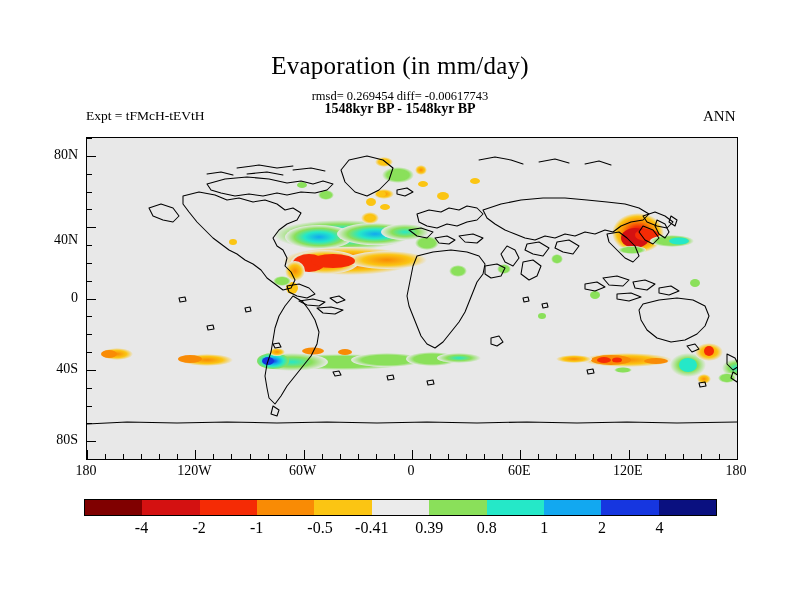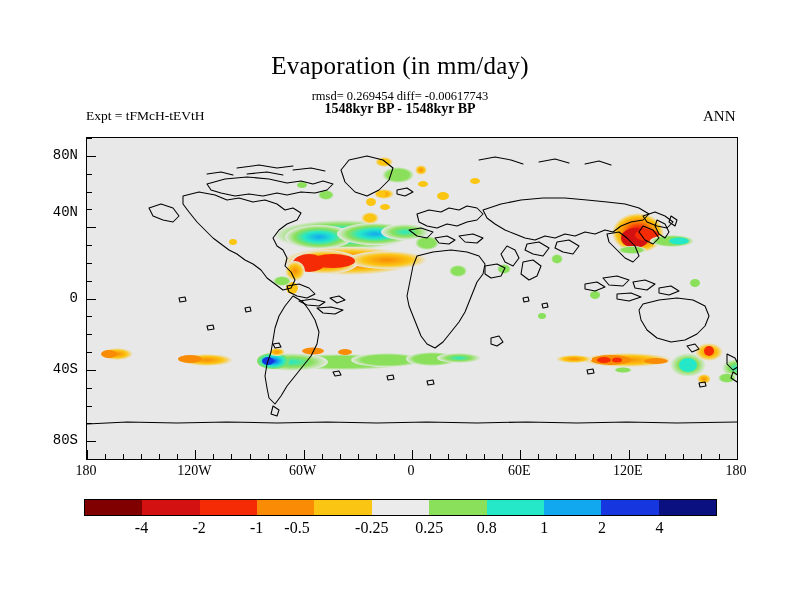--- a/index.html
+++ b/index.html
@@ -102,21 +102,20 @@
     text-align: center;
     transform: translateX(-50%);
   }
   .ylabel {
     position: absolute;
     left: 30px;
     width: 48px;
     text-align: right;
     font-size: 14px;
     transform: translateY(-50%);
-    font-family: Liberation Mono, monospace;
   }
 
   
   #colorbar-wrap {
     position: absolute;
     left: 84px;
     top: 499px;
     width: 633px;
     height: 17px;
     border: 1.2px solid #000000;
@@ -460,21 +459,21 @@
     <div class="xlabel" style="left: 86px;">180</div>
     <div class="xlabel" style="left: 194.333px;">120W</div>
     <div class="xlabel" style="left: 302.667px;">60W</div>
     <div class="xlabel" style="left: 411px;">0</div>
     <div class="xlabel" style="left: 519.333px;">60E</div>
     <div class="xlabel" style="left: 627.667px;">120E</div>
     <div class="xlabel" style="left: 736px;">180</div>
   </div>
 <div id="ytick-labels">
     <div class="ylabel" style="top: 154.833px;">80N</div>
-    <div class="ylabel" style="top: 212px;">40N</div>
+    <div class="ylabel" style="top: 240px;">40N</div>
     <div class="ylabel" style="top: 297.5px;">0</div>
     <div class="ylabel" style="top: 368.833px;">40S</div>
     <div class="ylabel" style="top: 440.167px;">80S</div>
   </div>
 
 <div id="colorbar-wrap">
     <div class="cb-seg" style="background: rgb(128, 0, 0);"></div>
     <div class="cb-seg" style="background: rgb(212, 17, 17);"></div>
     <div class="cb-seg" style="background: rgb(245, 43, 5);"></div>
     <div class="cb-seg" style="background: rgb(249, 139, 5);"></div>
@@ -483,20 +482,20 @@
     <div class="cb-seg" style="background: rgb(138, 224, 90);"></div>
     <div class="cb-seg" style="background: rgb(37, 232, 200);"></div>
     <div class="cb-seg" style="background: rgb(18, 168, 240);"></div>
     <div class="cb-seg" style="background: rgb(22, 54, 224);"></div>
     <div class="cb-seg" style="background: rgb(10, 16, 128);"></div>
   </div>
 <div id="colorbar-labels">
     <div class="cb-tick-label" style="left: 141.545px;">-4</div>
     <div class="cb-tick-label" style="left: 199.091px;">-2</div>
     <div class="cb-tick-label" style="left: 256.636px;">-1</div>
-    <div class="cb-tick-label" style="left: 297px;">-0.5</div>
-    <div class="cb-tick-label" style="left: 371.727px;">-0.25</div>
-    <div class="cb-tick-label" style="left: 429.273px;">0.25</div>
+    <div class="cb-tick-label" style="left: 320px;">-0.5</div>
+    <div class="cb-tick-label" style="left: 371.727px;">-0.41</div>
+    <div class="cb-tick-label" style="left: 429.273px;">0.39</div>
     <div class="cb-tick-label" style="left: 486.818px;">0.8</div>
     <div class="cb-tick-label" style="left: 544.364px;">1</div>
     <div class="cb-tick-label" style="left: 601.909px;">2</div>
     <div class="cb-tick-label" style="left: 659.455px;">4</div>
   </div>
 
 </body></html>

